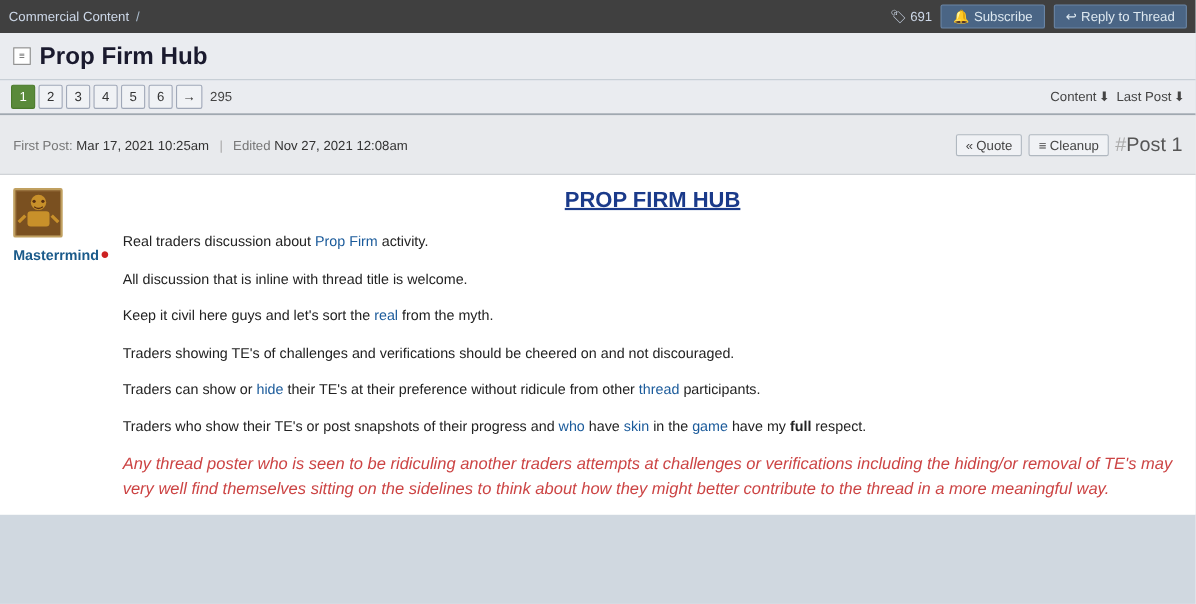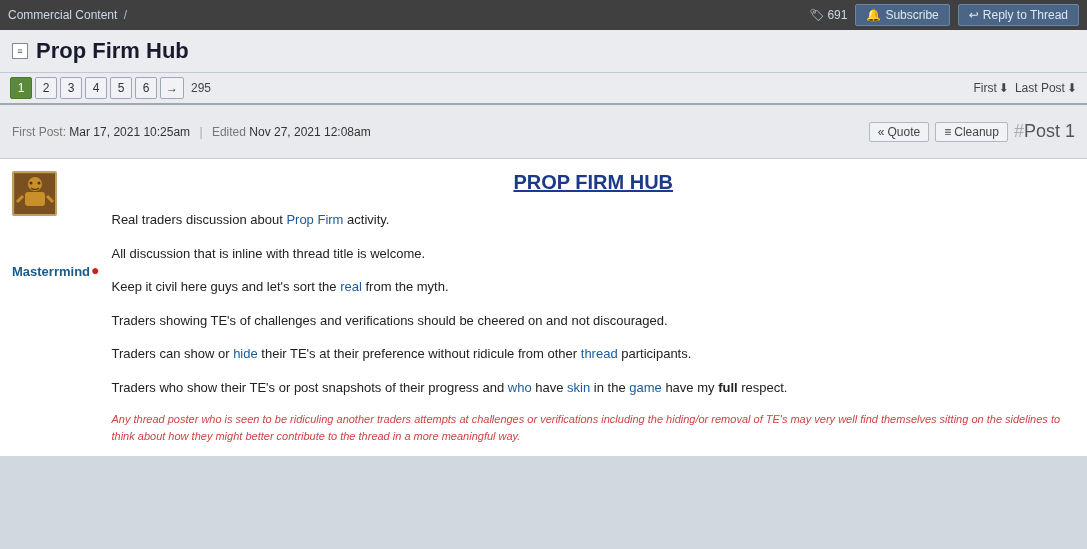--- a/index.html
+++ b/index.html
@@ -168,21 +168,20 @@
       gap: 12px;
       background: #fff;
     }
 
     
     #user-col {
       display: flex;
       flex-direction: column;
       align-items: flex-start;
       min-width: 50px;
-      gap: 40px;
     }
     #avatar {
       width: 45px;
       height: 45px;
       background: #8a6030;
       border: 2px solid #c0a060;
       display: flex;
       align-items: center;
       justify-content: center;
       overflow: hidden;
@@ -219,21 +218,21 @@
     .post-paragraph {
       margin-bottom: 14px;
       line-height: 1.5;
       color: #222;
     }
     .post-paragraph span.blue { color: #1a5a9a; }
     .post-paragraph span.bold { font-weight: bold; }
 
     #warning-text {
       color: #cc4444;
-      font-size: 11px;
+      font-size: 15px;
       line-height: 1.5;
       margin-top: 8px;
       font-style: italic;
     }
 
     
     .breadcrumb-sep { color: #aabbcc; margin: 0 3px; }
   </style>
 </head>
 <body>
@@ -274,21 +273,21 @@
     <button class="page-btn">4</button>
     <button class="page-btn">5</button>
     <button class="page-btn">6</button>
     <button class="page-btn">→</button>
     <span class="page-total">
       <span>295</span>
     </span>
   </div>
   <div id="pagination-right">
     <span class="sort-btn">
-      <span>First</span>
+      <span>Content</span>
       <span>⬇</span>
     </span>
     <span class="sort-btn">
       <span>Last Post</span>
       <span>⬇</span>
     </span>
   </div>
 </div>
 
 <div id="post-container">

